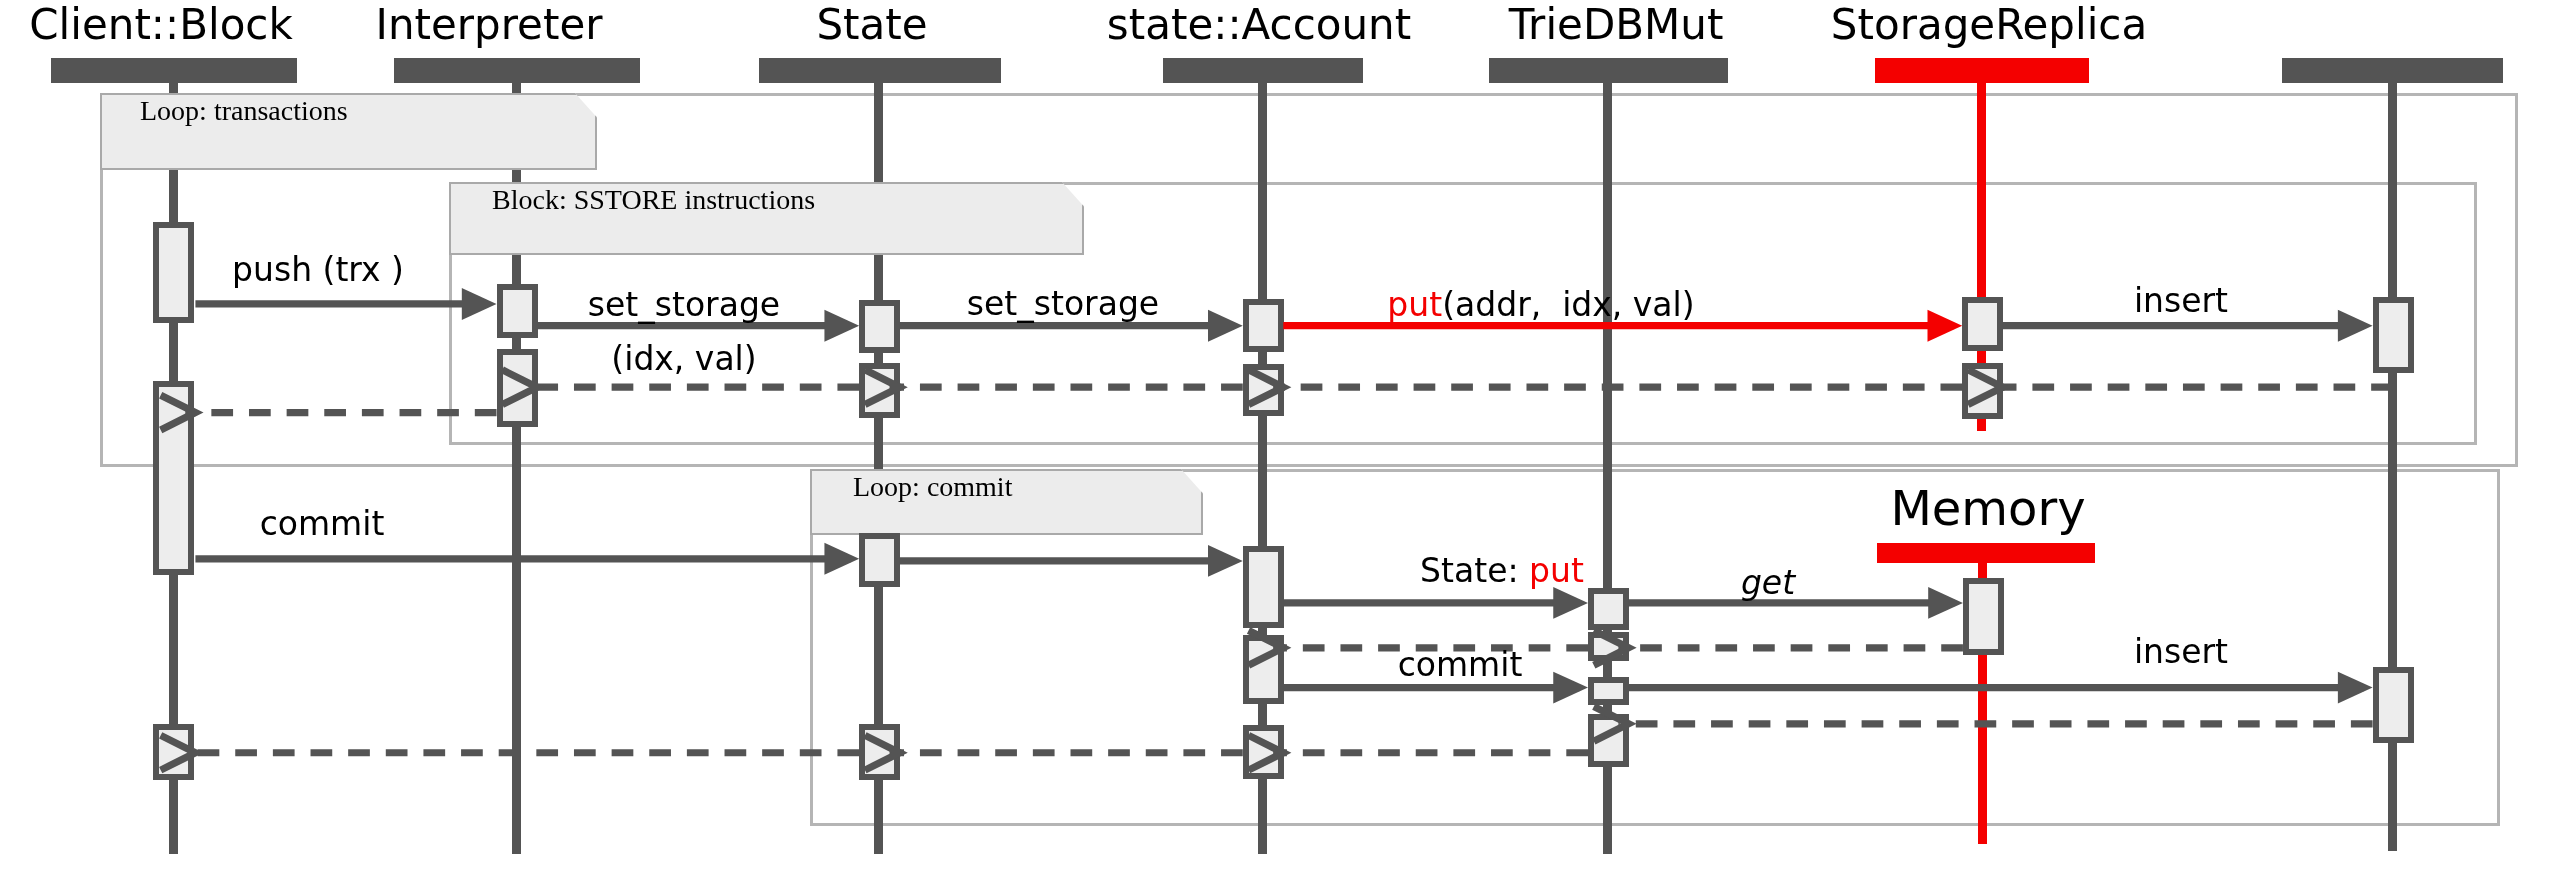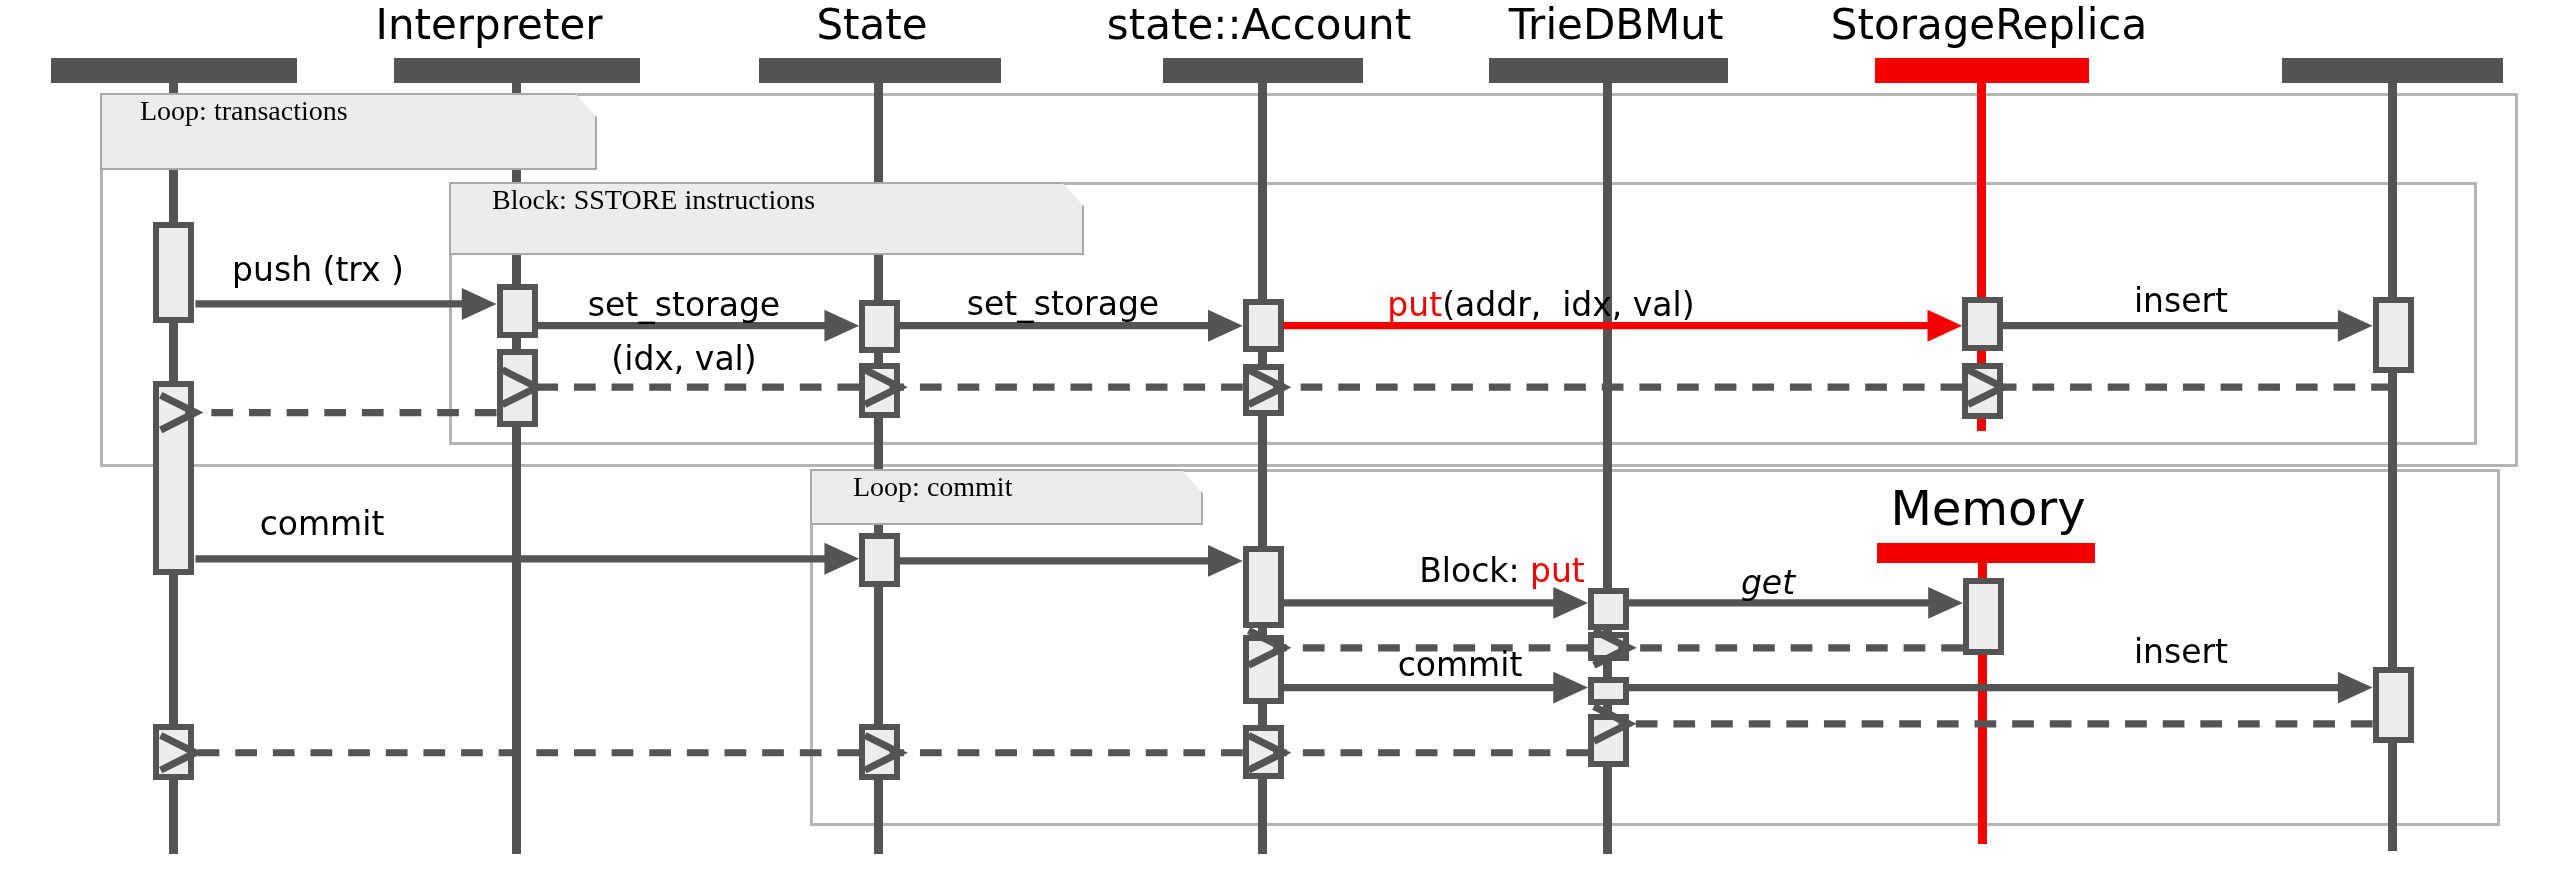--- a/index.html
+++ b/index.html
@@ -65,34 +65,35 @@
 
   <div class="bar z2" style="left:51px;top:58px;width:246px;"></div>
   <div class="bar z2" style="left:394px;top:58px;width:246px;"></div>
   <div class="bar z2" style="left:759px;top:58px;width:242px;"></div>
   <div class="bar z2" style="left:1163px;top:58px;width:200px;"></div>
   <div class="bar z2" style="left:1489px;top:58px;width:239px;"></div>
   <div class="bar red z2" style="left:1875px;top:58px;width:214px;"></div>
   <div class="bar z2" style="left:2282px;top:58px;width:221px;"></div>
   <div class="bar red z2" style="left:1877px;top:543px;width:218px;height:20px;"></div>
 
+  <div class="title z6" style="left:161px;">Client::Block</div>
   <div class="title z6" style="left:489px;">Interpreter</div>
   <div class="title z6" style="left:872px;">State</div>
   <div class="title z6" style="left:1616px;">TrieDBMut</div>
   <div class="title z6" style="left:1259px;">state::Account</div>
   <div class="title z6" style="left:1989px;">StorageReplica</div>
   <div class="mid-title z6" style="left:1988px;top:483px;">Memory</div>
 
   <div class="frame-label z3" style="left:100px;top:93px;width:497px;height:77px;padding-left:38px;">
     <span>Loop: transactions</span>
   </div>
   <div class="frame-label z3" style="left:449px;top:182px;width:635px;height:73px;padding-left:41px;">
     <span>Block: SSTORE instructions</span>
   </div>
-  <div class="frame-label z3" style="left:810px;top:469px;width:393px;height:56px;padding-left:41px;">
+  <div class="frame-label z3" style="left:810px;top:469px;width:393px;height:66px;padding-left:41px;">
     <span>Loop: commit</span>
   </div>
 
   <div class="act z4" style="left:153px;top:222px;height:101px;"></div>
   <div class="act z4" style="left:153px;top:381px;height:194px;"></div>
   <div class="act z4" style="left:153px;top:724px;height:56px;"></div>
 
   <div class="act z4" style="left:497px;top:284px;height:54px;"></div>
   <div class="act z4" style="left:497px;top:349px;height:78px;"></div>
 
@@ -214,20 +215,20 @@
   <div class="msg z6" style="left:318px;top:269px;">push (trx )</div>
   <div class="msg z6" style="left:684px;top:304px;">set_storage</div>
   <div class="msg z6" style="left:684px;top:358px;">(idx, val)</div>
   <div class="msg z6" style="left:1063px;top:303px;">set_storage</div>
   <div class="msg z6" style="left:1520px;top:304px;">
     <span class="red-text">put</span><span>(addr,  idx, val)</span>
   </div>
   <div class="msg z6" style="left:2181px;top:300px;">insert</div>
   <div class="msg z6" style="left:322px;top:523px;">commit</div>
   <div class="msg z6" style="left:1481px;top:570px;">
-    <span>Block: </span><span class="red-text">put</span>
+    <span>State: </span><span class="red-text">put</span>
   </div>
   <div class="msg z6" style="left:1768px;top:582px;font-style:italic;">get</div>
   <div class="msg z6" style="left:1460px;top:664px;">commit</div>
   <div class="msg z6" style="left:2181px;top:651px;">insert</div>
 
 </div>
 
 
 </body></html>

